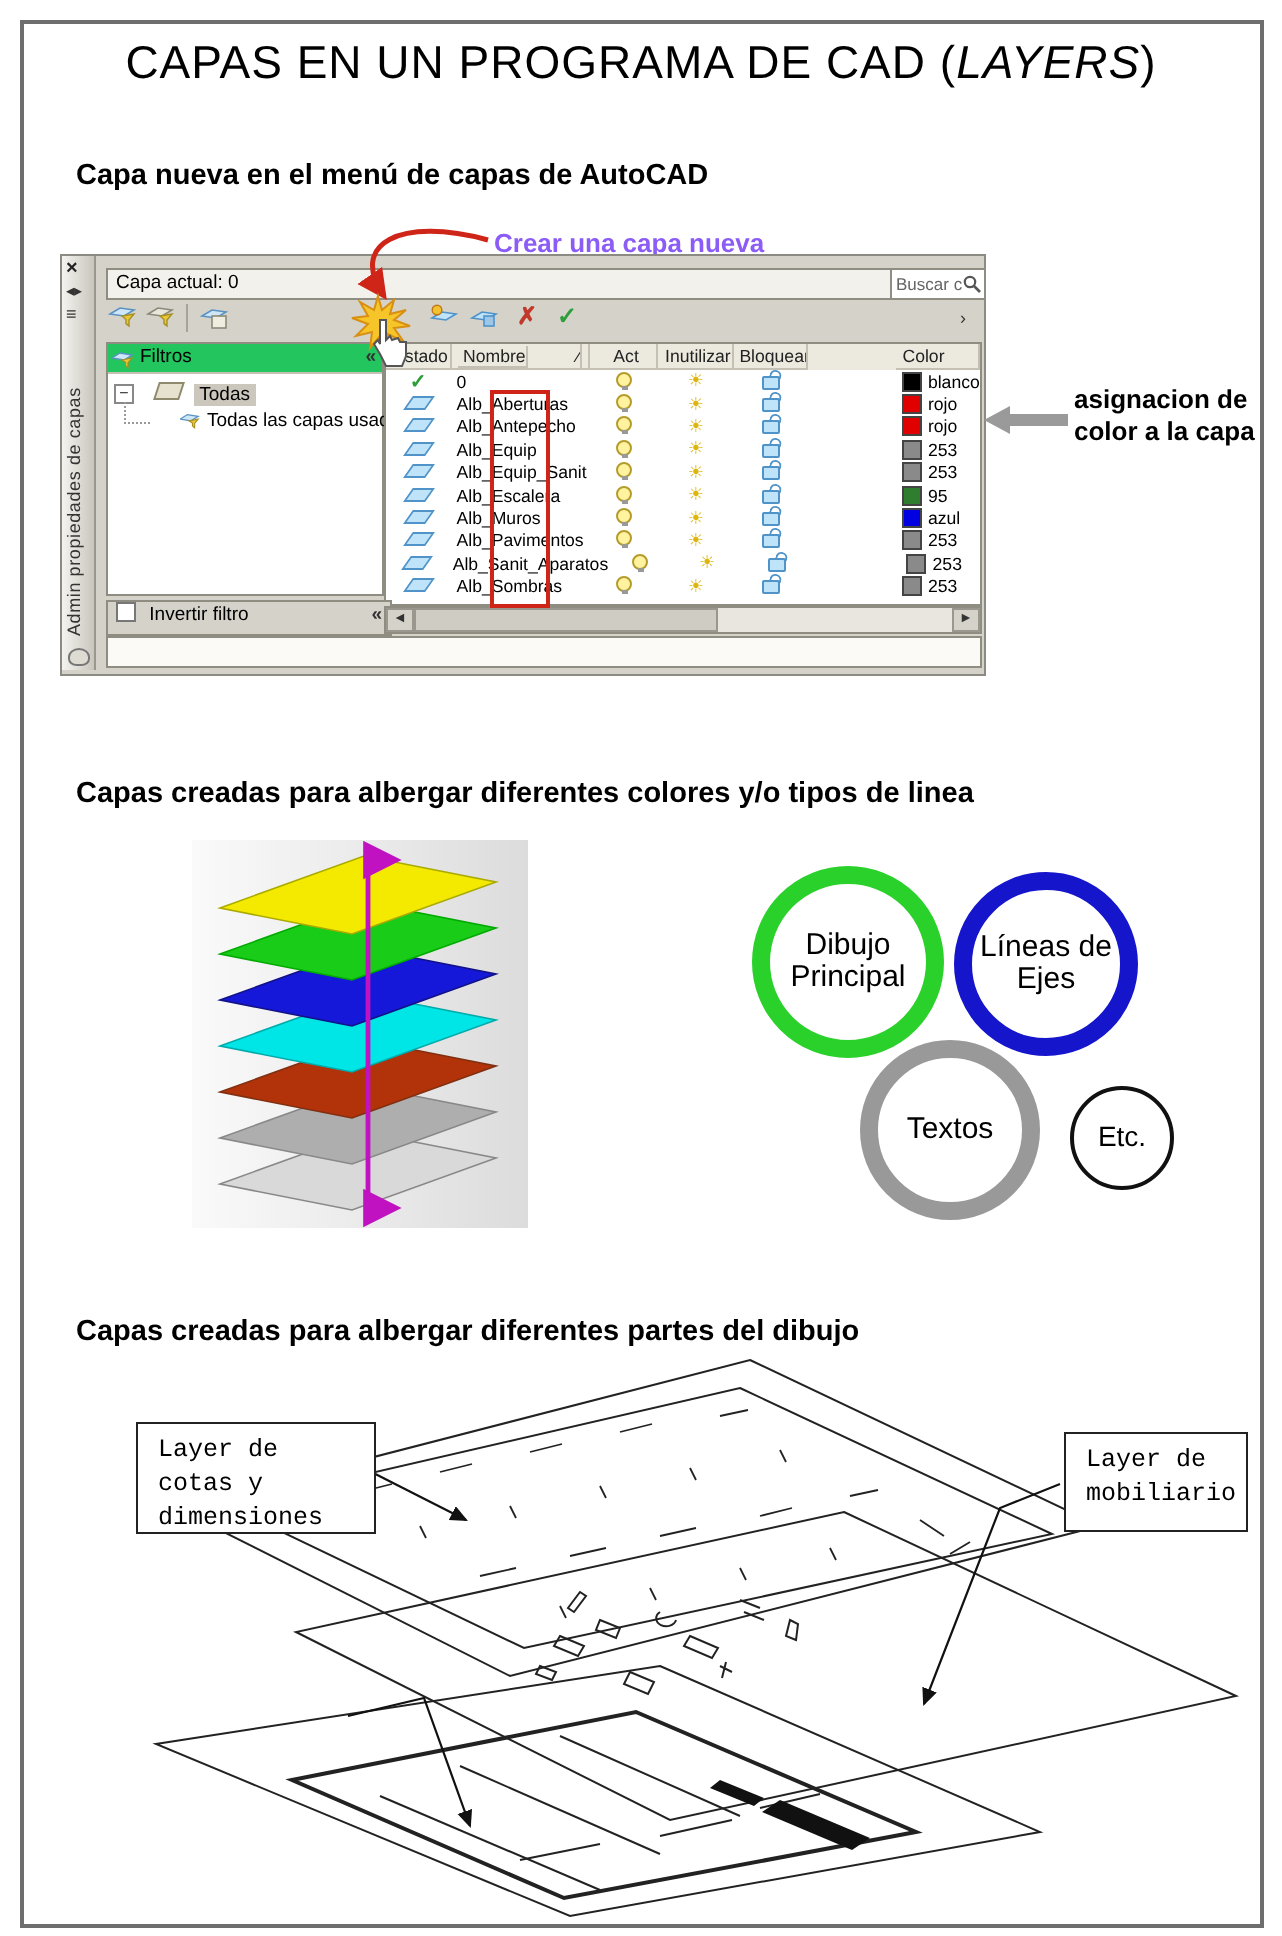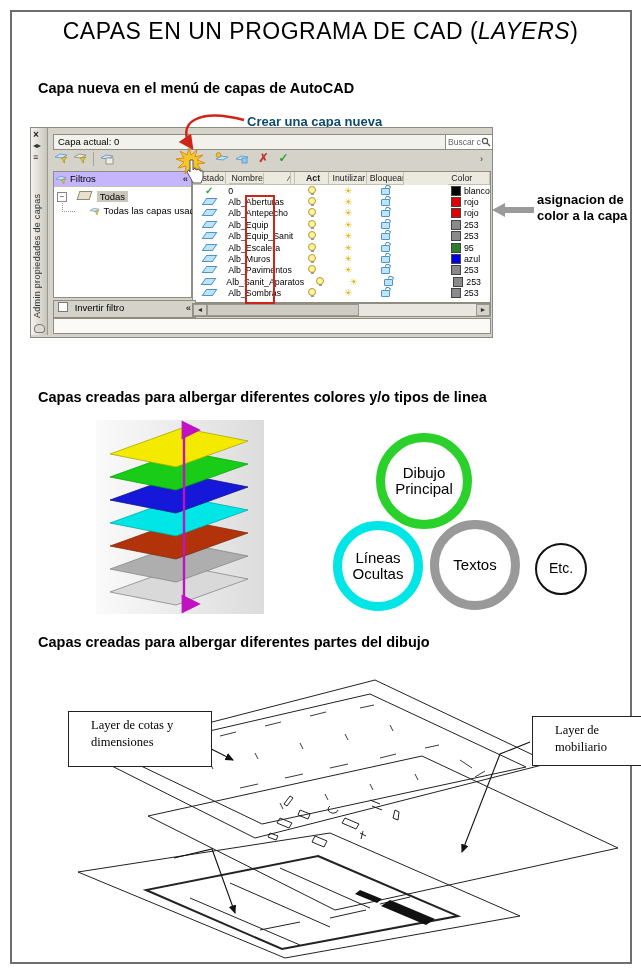--- a/index.html
+++ b/index.html
@@ -6,22 +6,22 @@
   .page{position:relative;width:641px;height:968px;background:#fff;
         font-family:"Liberation Sans",sans-serif;color:#000;overflow:hidden;}
   .page-border{position:absolute;left:10px;top:10px;width:618px;height:950px;
         border:2px solid #6e6e6e;}
   .title{position:absolute;left:0;top:18px;width:641px;text-align:center;
         font-size:23px;letter-spacing:.5px;}
   .title em{font-style:italic;}
   .h2{position:absolute;font-size:14.5px;font-weight:bold;}
   .h2.s1{left:38px;top:80px;}
   .h2.s2{left:38px;top:389px;}
-  .h2.s3{left:38px;top:634px;}
-  .red-note{position:absolute;left:247px;top:114px;color:#0c4a6e;font-weight:bold;font-size:13px;}
+  .h2.s3{left:38px;top:658px;}
+  .red-note{position:absolute;left:247px;top:114px;color:#8b5cf6;font-weight:bold;font-size:13px;}
   .color-note{position:absolute;left:537px;top:192px;font-weight:bold;font-size:13px;line-height:1.2;width:100px;}
   .gray-arrow{position:absolute;left:492px;top:203px;width:42px;height:14px;}
   .gray-arrow .head{position:absolute;left:0;top:0;width:0;height:0;
         border-top:7px solid transparent;border-bottom:7px solid transparent;border-right:13px solid #9a9a9a;}
   .gray-arrow .tail{position:absolute;left:12px;top:4px;width:30px;height:6px;background:#9a9a9a;}
 
   
   .dlg{position:absolute;left:30px;top:127px;width:461px;height:209px;background:#d5d2ca;
        border:1px solid #8b8b83;font-size:9.5px;}
   .dlg-strip{position:absolute;left:0;top:0;width:16px;height:207px;
@@ -41,21 +41,21 @@
        border:1px solid #8f8c82;font-size:8.5px;color:#666;line-height:14px;padding-left:2px;}
   .search svg{position:absolute;right:1px;top:2px;}
   .overflow-ch{position:absolute;left:432px;top:26px;font-size:9px;color:#333;}
   .toolbar{position:absolute;left:5px;top:23px;width:436px;height:18px;}
   .tbtn{position:absolute;top:0;width:17px;height:16px;text-align:center;}
   .tsep{position:absolute;top:1px;left:40px;width:1px;height:14px;background:#a6a39a;}
   .t-x{font-size:12px;font-weight:bold;color:#c0392b;line-height:15px;}
   .t-ck{font-size:12px;font-weight:bold;color:#2e9e3a;line-height:15px;}
   .panel{background:#fff;border:1px solid #8f8c82;position:absolute;}
   .filters{left:5px;top:43px;width:137px;height:125px;}
-  .filters-hd{height:14px;background:#c4b5fd;border-bottom:1px solid #c4c1b4;line-height:14px;
+  .filters-hd{height:14px;background:#22c55e;border-bottom:1px solid #c4c1b4;line-height:14px;
        padding-left:16px;position:relative;font-size:9.5px;}
   .filters-hd .fic{position:absolute;left:2px;top:2px;}
   .filters-hd .col{position:absolute;right:3px;top:0;font-weight:bold;color:#333;}
   .tree-root{position:relative;margin-top:4px;padding-left:24px;height:12px;line-height:12px;}
   .tree-root .sel{background:#cbc7bd;padding:0 3px;}
   .expander{position:absolute;left:3px;top:1px;width:8px;height:8px;border:1px solid #888;
        background:#fff;font-size:8px;line-height:7px;text-align:center;color:#333;}
   .tree-child{position:relative;margin-top:2px;padding-left:36px;height:12px;line-height:12px;white-space:nowrap;}
   .tree-child .conn{position:absolute;left:8px;top:-4px;width:12px;height:10px;
        border-left:1px dotted #999;border-bottom:1px dotted #999;}
@@ -67,21 +67,21 @@
        vertical-align:-1px;margin-right:4px;}
   .invert .col{position:absolute;right:4px;top:0;font-weight:bold;color:#333;}
 
   .tablep{left:144px;top:43px;width:297px;height:130px;overflow:hidden;}
   .thead{display:flex;height:13px;background:#ece9df;font-size:8.8px;color:#222;}
   .thead span{border-right:1px solid #c4c1b4;border-bottom:1px solid #c4c1b4;
        padding-left:3px;line-height:13px;box-sizing:border-box;white-space:nowrap;overflow:hidden;}
   .trow{display:flex;height:11.4px;align-items:center;font-size:8.8px;}
   .c-est{width:38px;text-align:center;}
   .c-nom{width:82px;padding-left:3px;box-sizing:border-box;white-space:nowrap;}
-  .c-act{width:40px;text-align:center;font-weight:bold;}
+  .c-act{width:40px;text-align:center;}
   .c-inu{width:44px;text-align:center;}
   .c-blo{width:44px;text-align:center;}
   .c-col{width:49px;display:flex;align-items:center;gap:3px;padding-left:3px;box-sizing:border-box;margin-left:44px;}
   .st-check{color:#2e9e3a;font-weight:bold;font-size:10px;}
   .st-layer{display:inline-block;width:9px;height:5px;background:#bfe3f8;border:1px solid #4f93c9;
        transform:skewX(-35deg);}
   .icon-bulb{display:inline-block;position:relative;width:6px;height:6px;border-radius:50%;
        background:#fff3a0;border:1px solid #b59b2a;}
   .icon-bulb::after{content:"";position:absolute;left:1.5px;top:6px;width:3px;height:2px;background:#999;}
   .icon-sun{font-size:9px;color:#dcb60e;line-height:1;font-family:"DejaVu Sans",sans-serif;}
@@ -110,21 +110,21 @@
   .c1{left:281px;top:438px;width:70px;height:70px;border:9px solid #e11;}
   .c2{left:376px;top:433px;width:78px;height:78px;border:9px solid #2bd12b;}
   .c3{left:477px;top:436px;width:74px;height:74px;border:9px solid #1515cc;}
   .c4{left:333px;top:521px;width:72px;height:72px;border:9px solid #00e5e5;}
   .c5{left:430px;top:520px;width:72px;height:72px;border:9px solid #999;}
   .c6{left:535px;top:543px;width:48px;height:48px;border:2px solid #111;font-size:14px;}
 
   
   .iso-svg{position:absolute;left:30px;top:668px;}
   .lbl-box{position:absolute;background:#fff;border:1px solid #222;
-       font-family:Liberation Serif, serif;font-size:12.5px;line-height:1.35;padding:5px 22px;}
+       font-family:Liberation Mono, monospace;font-size:12.5px;line-height:1.35;padding:5px 10px;}
   .lb-cotas{left:68px;top:711px;width:98px;height:44px;}
   .lb-mob{left:532px;top:716px;width:70px;height:38px;}
   .lb-edif{left:88px;top:848px;width:76px;height:38px;}
 </style>
 </head>
 <body>
 
 <div class="page">
   <div class="page-border"></div>
 
@@ -387,22 +387,22 @@
     <path d="M14,103 L86,77 L152,90 L80,116 Z" stroke="#0aa" stroke-width=".8" fill="#00e6e6"></path>
     <path d="M14,80 L86,54 L152,67 L80,93 Z" stroke="#118" stroke-width=".8" fill="#1518d8"></path>
     <path d="M14,57 L86,31 L152,44 L80,70 Z" stroke="#0a0" stroke-width=".8" fill="#18cc18"></path>
     <path d="M14,34 L86,8 L152,21 L80,47 Z" stroke="#aa0" stroke-width=".8" fill="#f4ea00"></path>
     <line x1="88" y1="10" x2="88" y2="184" stroke="#c012c0" stroke-width="2.4" marker-start="url(#magarr)" marker-end="url(#magarr)"></line>
   </svg>
 
   <div class="circle c2" style="border-color: rgb(43, 209, 43);">
       <span>Dibujo Principal</span>
     </div>
-  <div class="circle c4" style="border-color: rgb(0, 229, 229);">
-      <span>Líneas Ocultas</span>
+  <div class="circle c3" style="border-color: rgb(21, 21, 204);">
+      <span>Líneas de Ejes</span>
     </div>
   <div class="circle c5" style="border-color: rgb(153, 153, 153);">
       <span>Textos</span>
     </div>
   <div class="circle c6" style="border-color: rgb(17, 17, 17);">
       <span>Etc.</span>
     </div>
 
   <div class="h2 s3">Capas creadas para albergar diferentes partes del dibujo</div>
 

